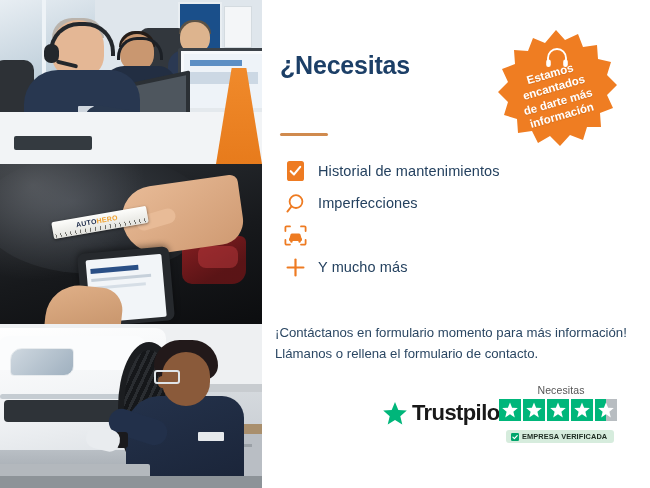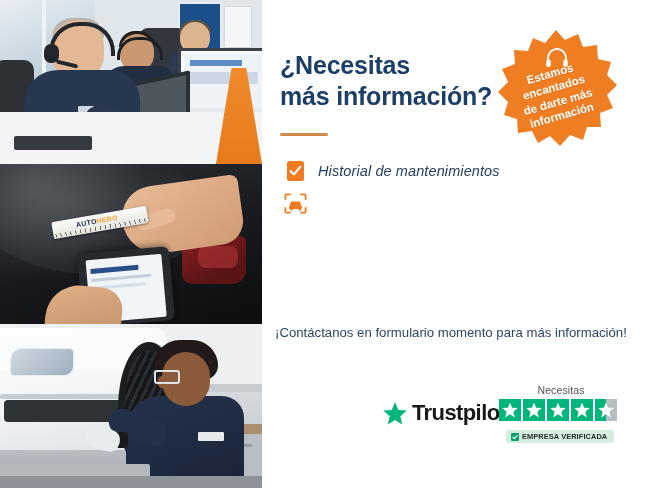--- a/index.html
+++ b/index.html
@@ -120,21 +120,21 @@
   .badge svg{position:absolute;left:0;top:0;}
   .badge .headset{position:absolute;left:50px;top:20px;width:24px;height:20px;}
   .badge .btxt{position:absolute;left:8px;top:38px;width:106px;
     transform:rotate(-16deg);color:#fff;font-weight:bold;font-size:11.5px;
     line-height:1.26;text-align:center;text-shadow:0 1px 1px rgba(0,0,0,.10);}
 
   
   .features{position:absolute;left:18px;top:155px;width:300px;}
   .feat{display:flex;align-items:center;height:32px;}
   .feat .ico{width:30px;height:26px;flex:0 0 30px;display:flex;align-items:center;justify-content:center;}
-  .feat .lbl{font-size:14.5px;color:#24415f;padding-left:8px;letter-spacing:.1px;font-style:italic;}
+  .feat .lbl{font-size:14.5px;color:#24415f;padding-left:8px;letter-spacing:.1px;}
 
   
   .para{position:absolute;left:13px;top:322px;width:360px;
     font-size:13.2px;line-height:1.62;color:#2b4763;}
 
   
   .tp{position:absolute;left:120px;top:386px;width:250px;height:66px;}
   .tp .logo{position:absolute;left:0;top:14px;display:flex;align-items:center;}
   .tp .logo .word{font-size:22px;font-weight:bold;color:#191919;letter-spacing:-.6px;padding-left:4px;}
   .tp .excel{position:absolute;left:117px;top:-2px;width:124px;text-align:center;
@@ -249,21 +249,20 @@
       <div class="lift"></div>
         <div class="lift2"></div>
     </div>
 
   </div>
 
   <div class="content">
 
     <div class="heading">
       <span>¿Necesitas</span><br>
-      <span>más información?</span>
     </div>
     <div class="rule"></div>
 
     <div class="badge">
       <svg width="122" height="122" viewBox="0 0 122 122" aria-hidden="true">
         <path fill="#ef7d22" d="M61 2 L70 12 L83 6 L88 19 L102 17 L103 31 L116 34 L112 47 L122 57 L112 67
           L118 80 L105 85 L106 99 L92 99 L88 112 L75 107 L65 118 L55 108 L43 115 L37 103 L23 105 L22 91
           L9 87 L13 74 L3 64 L13 54 L7 41 L20 36 L19 22 L33 23 L38 10 L50 15 Z"></path>
       </svg>
       <svg class="headset" viewBox="0 0 24 20" aria-hidden="true">
@@ -285,43 +284,64 @@
         <span class="ico">
           <svg width="19" height="22" viewBox="0 0 19 22" aria-hidden="true">
             <rect x="1" y="1" width="17" height="20" rx="2.6" fill="#ee7b22"></rect>
             <path d="M4.7 11.2 L8 14.4 L14.2 6.8" fill="none" stroke="#ffffff" stroke-width="2.1" stroke-linecap="round" stroke-linejoin="round"></path>
           </svg>
         </span>
         <span class="lbl">Historial de mantenimientos</span>
       </div>
 
 
+      <div class="feat">
+        <span class="ico">
+          <svg width="21" height="21" viewBox="0 0 21 21" aria-hidden="true">
+            <circle cx="11" cy="8.6" r="6.4" fill="none" stroke="#ee7b22" stroke-width="1.8"></circle>
+            <path d="M6.3 13.6 L2.4 18.6" stroke="#ee7b22" stroke-width="1.9" stroke-linecap="round"></path>
+          </svg>
+        </span>
+        <span class="lbl">Imperfecciones</span>
+      </div>
 
       <div class="feat">
         <span class="ico">
           <svg width="23" height="21" viewBox="0 0 23 21" aria-hidden="true">
             <g stroke="#ee7b22" stroke-width="1.8" fill="none" stroke-linecap="round">
               <path d="M1.4 6 V2.6 A1.2 1.2 0 0 1 2.6 1.4 H6"></path>
               <path d="M17 1.4 H20.4 A1.2 1.2 0 0 1 21.6 2.6 V6"></path>
               <path d="M21.6 15 V18.4 A1.2 1.2 0 0 1 20.4 19.6 H17"></path>
               <path d="M6 19.6 H2.6 A1.2 1.2 0 0 1 1.4 18.4 V15"></path>
             </g>
             <path d="M5.4 13.6 L6.6 9.6 A1.6 1.6 0 0 1 8.1 8.5 H14.9 A1.6 1.6 0 0 1 16.4 9.6 L17.6 13.6 Z" fill="#ee7b22"></path>
             <rect x="5" y="13" width="13" height="3.1" rx="1.1" fill="#ee7b22"></rect>
             <circle cx="7.4" cy="16.6" r="1.2" fill="#ee7b22"></circle>
             <circle cx="15.6" cy="16.6" r="1.2" fill="#ee7b22"></circle>
           </svg>
         </span>
       </div>
 
+      <div class="feat">
+        <span class="ico">
+          <svg width="21" height="21" viewBox="0 0 21 21" aria-hidden="true">
+            <g stroke="#ee7b22" stroke-width="2.2" stroke-linecap="round">
+              <path d="M10.5 2.6 V18.4"></path>
+                <path d="M2.6 10.5 H18.4"></path>
+            </g>
+          </svg>
+        </span>
+        <span class="lbl">Y mucho más</span>
+      </div>
 
     </div>
 
     <div class="para">
       <div>¡Contáctanos en formulario momento para más información!</div>
+      <div>Llámanos o rellena el formulario de contacto.</div>
     </div>
 
     <div class="tp">
       <div class="logo">
         <svg width="26" height="25" viewBox="0 0 26 25" aria-hidden="true">
           <path fill="#00b67a" d="M13 1 L16.3 8.9 L24.8 9.6 L18.3 15.2 L20.3 23.5 L13 19 L5.7 23.5 L7.7 15.2 L1.2 9.6 L9.7 8.9 Z"></path>
         </svg>
         <span class="word">Trustpilot</span>
       </div>
 

